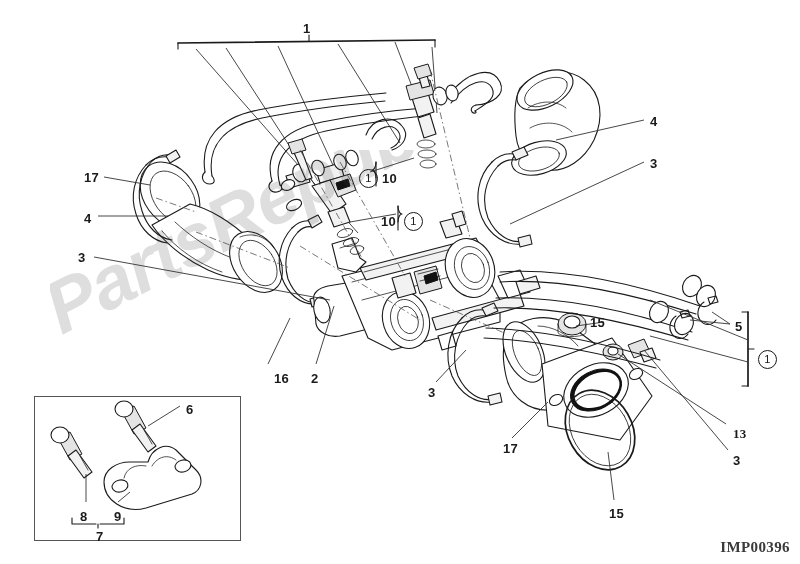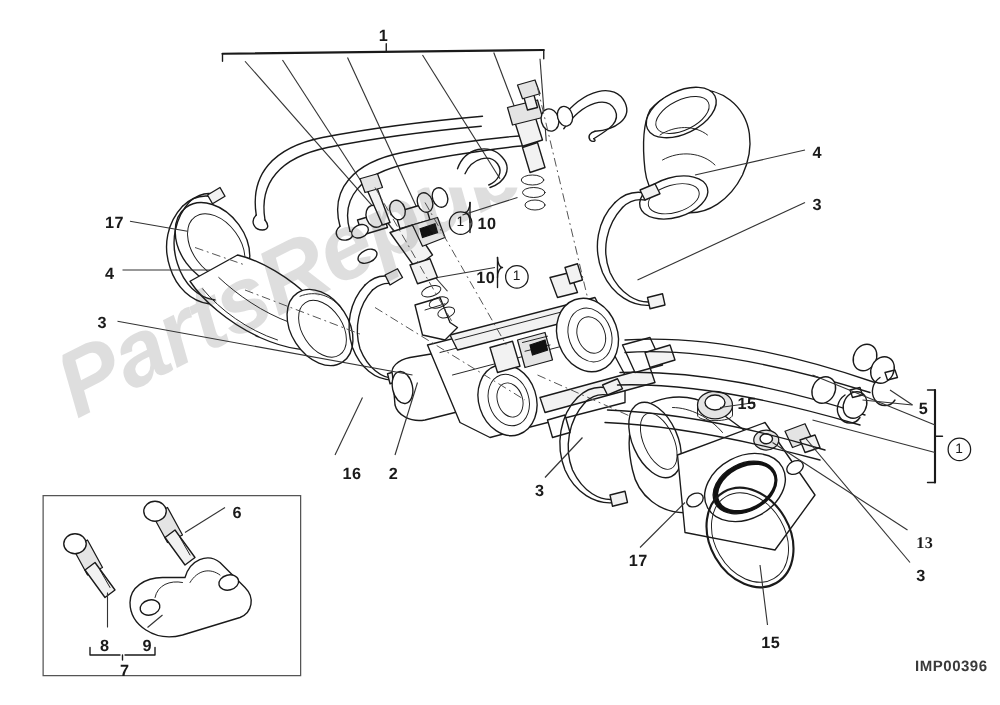--- a/index.html
+++ b/index.html
@@ -42,23 +42,23 @@
     border: 1.3px solid #1a1a1a;
     border-radius: 50%;
     text-align: center;
     line-height: 16px;
     font-size: 11px;
     font-weight: normal;
   }
   #doc-code {
     position: absolute;
     right: 10px;
-    bottom: 24px;
-    font-family: Liberation Sans, sans-serif;
-    font-size: 12px;
+    bottom: 8px;
+    font-family: Liberation Serif, serif;
+    font-size: 15px;
     font-weight: bold;
     color: #3a3a3a;
     letter-spacing: 0.4px;
   }
   #watermark {
     position: absolute;
     left: 50px;
     top: 150px;
     width: 620px;
     height: 260px;

